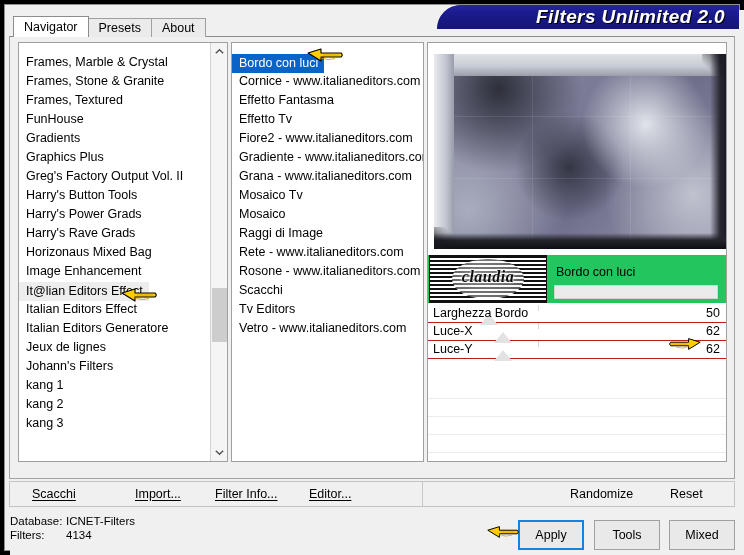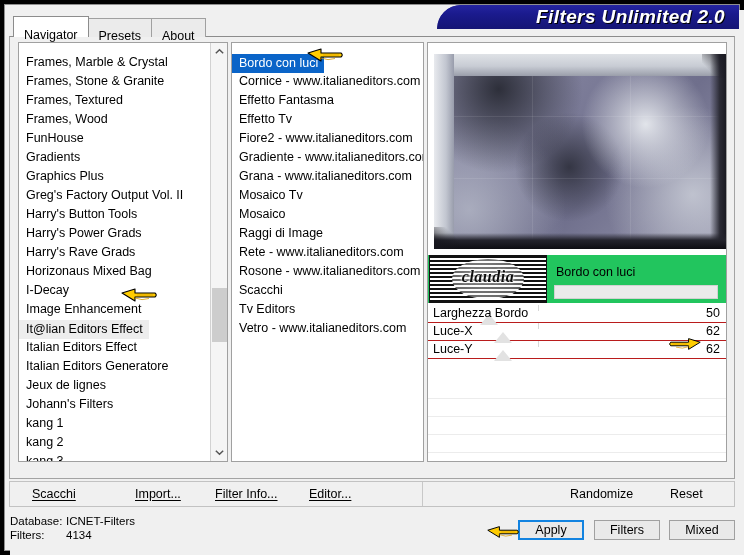--- a/index.html
+++ b/index.html
@@ -79,21 +79,21 @@
     position: absolute;
     left: 13px; top: 17px;
     height: 20px;
     display: flex;
     align-items: flex-end;
     z-index: 6;
   }
   .tab {
     height: 19px;
     line-height: 19px;
-    padding: 8px 10px;
+    padding: 0 10px;
     font-size: 12.5px;
     color: #000;
     background: #ebebeb;
     border: 1px solid #a0a0a0;
     border-bottom: none;
     margin-right: -1px;
     box-sizing: border-box;
     white-space: nowrap;
   }
   .tab.active {
@@ -379,21 +379,21 @@
     color: #000;
     line-height: 14px;
   }
   #status-lines .row { display: flex; }
   #status-lines .k { width: 56px; }
   #status-lines .v { }
 
   .dlg-btn {
     position: absolute;
     top: 10px;
-    height: 20px;
+    height: 30px;
     background: #e9e9e9;
     border: 1px solid #a0a0a0;
     box-sizing: border-box;
     font-size: 12.5px;
     color: #000;
     display: flex;
     align-items: center;
     justify-content: center;
     font-family: "Liberation Sans", sans-serif;
   }
@@ -446,23 +446,20 @@
         <div class="sel-wrap">
             <div class="list-item">Frames, Marble &amp; Crystal</div>
           </div>
         <div class="sel-wrap">
             <div class="list-item">Frames, Stone &amp; Granite</div>
           </div>
         <div class="sel-wrap">
             <div class="list-item">Frames, Textured</div>
           </div>
         <div class="sel-wrap">
-            <div class="list-item">Frames, Wood</div>
-          </div>
-        <div class="sel-wrap">
             <div class="list-item">FunHouse</div>
           </div>
         <div class="sel-wrap">
             <div class="list-item">Gradients</div>
           </div>
         <div class="sel-wrap">
             <div class="list-item">Graphics Plus</div>
           </div>
         <div class="sel-wrap">
             <div class="list-item">Greg's Factory Output Vol. II</div>
@@ -471,23 +468,20 @@
             <div class="list-item">Harry's Button Tools</div>
           </div>
         <div class="sel-wrap">
             <div class="list-item">Harry's Power Grads</div>
           </div>
         <div class="sel-wrap">
             <div class="list-item">Harry's Rave Grads</div>
           </div>
         <div class="sel-wrap">
             <div class="list-item">Horizonaus Mixed Bag</div>
-          </div>
-        <div class="sel-wrap">
-            <div class="list-item">I-Decay</div>
           </div>
         <div class="sel-wrap">
             <div class="list-item">Image Enhancement</div>
           </div>
         <div class="sel-wrap"><div class="list-item selected-gray">It@lian Editors Effect</div></div>
         <div class="sel-wrap">
             <div class="list-item">Italian Editors Effect</div>
           </div>
         <div class="sel-wrap">
             <div class="list-item">Italian Editors Generatore</div>
@@ -641,21 +635,21 @@
       <div class="row">
         <span class="k">Database:</span>
         <span class="v">ICNET-Filters</span>
       </div>
       <div class="row">
         <span class="k">Filters:</span>
         <span class="v">4134</span>
       </div>
     </div>
     <div class="dlg-btn" id="btn-apply">Apply</div>
-    <div class="dlg-btn" id="btn-cancel">Filters</div>
+    <div class="dlg-btn" id="btn-cancel">Tools</div>
     <div class="dlg-btn" id="btn-help">Mixed</div>
   </div>
 
   <div class="hand" id="hand-preset">
     <svg viewBox="0 0 76 48">
       <g stroke="#000" stroke-width="2.2" stroke-linejoin="round" fill="#ffcc00">
         <path d="M4 20 L30 12 L30 20 L70 20 Q75 24 70 28 L30 28 L30 36 Z"></path>
       </g>
       <path d="M34 24 L66 24" stroke="#d99c00" stroke-width="1.6" fill="none"></path>
       <path d="M30 30 Q44 36 58 31" stroke="#d99c00" stroke-width="1.6" fill="none"></path>

